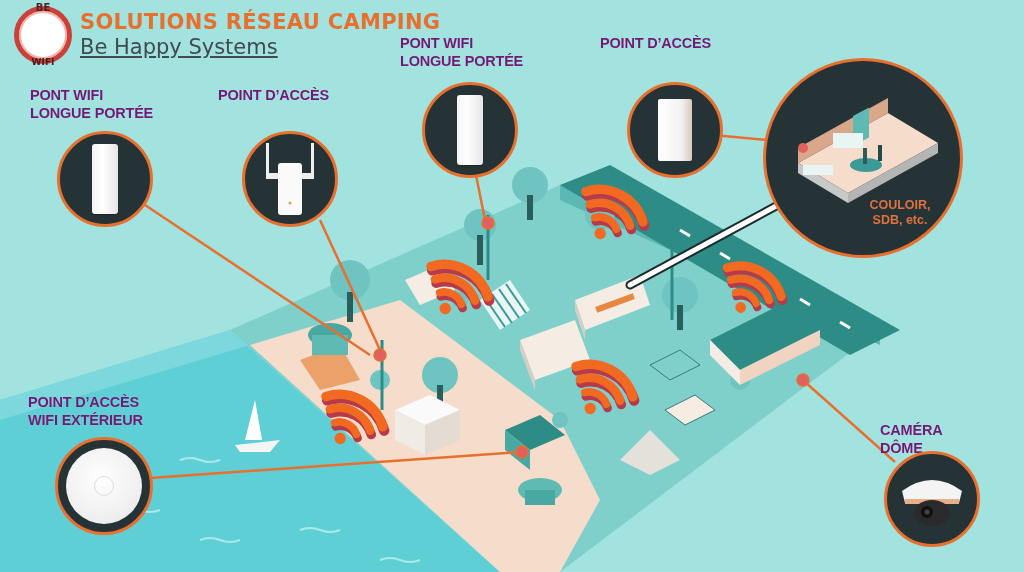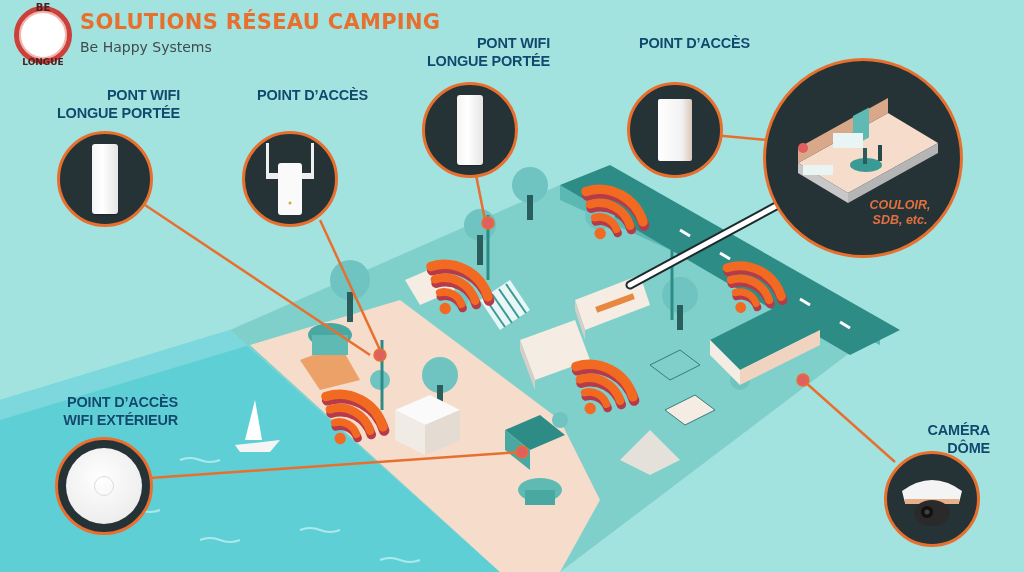--- a/index.html
+++ b/index.html
@@ -20,25 +20,25 @@
     line-height: 10px;
     gap: 44px;
   }
   .logo .lt { font-size: 9px; }
   .title-block { display: flex; flex-direction: column; }
   .title {
     color: #e8702e; font-size: 21px; font-weight: bold; letter-spacing: 0.3px;
     font-family: "DejaVu Sans", sans-serif; line-height: 24px;
   }
   .subtitle {
-    color: #3f4b4e; font-size: 14px; font-family: "DejaVu Sans", sans-serif; line-height: 26px;
+    color: #3f4b4e; font-size: 21px; font-family: "DejaVu Sans", sans-serif; line-height: 26px; text-decoration: underline;
   }
   .label {
-    position: absolute; text-align: right;
-    color: #0c4a6e; font-weight: bold; font-size: 14.5px; line-height: 18px;
+    position: absolute; text-align: left;
+    color: #701a75; font-weight: bold; font-size: 14.5px; line-height: 18px;
     letter-spacing: -0.2px;
     text-shadow: 0 0 1px rgba(255,255,255,0.3);
   }
   .badge {
     position: absolute; border-radius: 50%;
     background: #263336; border: 3px solid #e8702e;
     display: flex; align-items: center; justify-content: center;
   }
   .device-tall {
     width: 26px; height: 70px; background: linear-gradient(90deg, #f4f4f4, #ffffff 40%, #e5e5e5);
@@ -48,21 +48,21 @@
     width: 34px; height: 62px; background: linear-gradient(90deg, #ffffff, #f2f2f2 70%, #d9c8b8);
     border-radius: 2px;
   }
   .device-ceiling {
     width: 76px; height: 76px; border-radius: 50%;
     background: radial-gradient(circle at 45% 40%, #ffffff, #eeeeee 70%, #d8d8d8);
     display: flex; align-items: center; justify-content: center;
   }
   .device-ceiling .core { width: 20px; height: 20px; border-radius: 50%; border: 1px solid #ddd; }
   .couloir {
-    position: absolute; color: #e0703e; font-size: 12.5px; font-weight: bold; text-align: center; line-height: 15px; font-style: italic;
+    position: absolute; color: #e0703e; font-size: 12.5px; font-weight: bold; text-align: center; line-height: 15px;
   }
 </style>
 </head>
 <body>
 
 <svg class="scene" viewBox="0 0 1024 572" xmlns="http://www.w3.org/2000/svg">
 
   <polygon points="0,400 230,330 500,572 0,572" fill="#5fcfd6"></polygon>
   <polygon points="0,400 230,330 250,345 0,420" fill="#8fdde0" opacity="0.6"></polygon>
 
@@ -204,21 +204,21 @@
     <circle cx="803" cy="380" r="6"></circle>
   </g>
 
   <line x1="630" y1="285" x2="778" y2="205" stroke="#1d2a2c" stroke-width="9" stroke-linecap="round"></line>
   <line x1="630" y1="285" x2="778" y2="205" stroke="#ffffff" stroke-width="5" stroke-linecap="round"></line>
 </svg>
 
 <div class="header">
   <div class="logo">
     <span>BE</span>
-    <span class="lt">LONGUE</span>
+    <span class="lt">WIFI</span>
   </div>
   <div class="title-block">
     <div class="title">SOLUTIONS RÉSEAU CAMPING</div>
     <div class="subtitle">Be Happy Systems</div>
   </div>
 </div>
 
 <div class="label" style="left:30px; top:86px; width:150px;">
   <div>PONT WIFI</div>
   <div>LONGUE PORTÉE</div>

